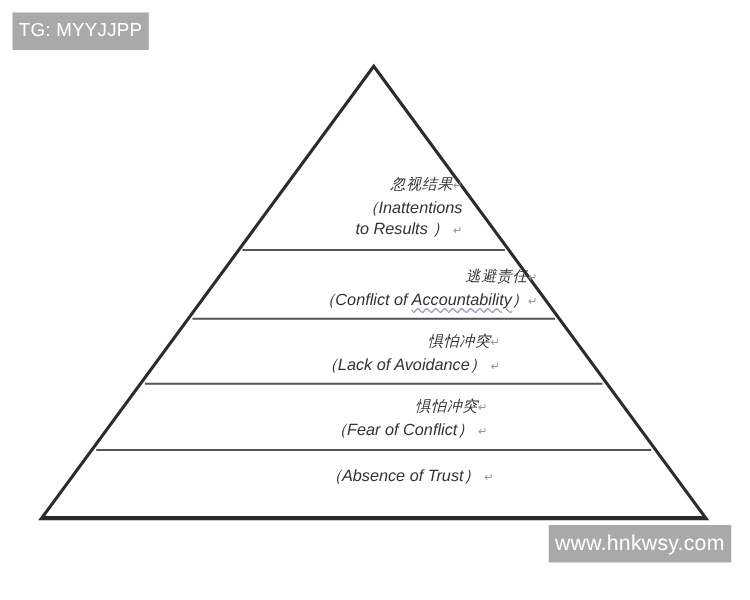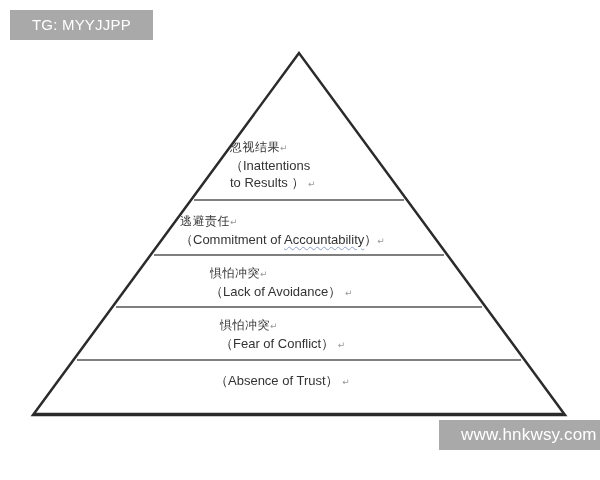--- a/index.html
+++ b/index.html
@@ -1,23 +1,23 @@
 <!DOCTYPE html>
 <html><head>
 <meta charset="utf-8">
 <style>
   html, body { margin:0; padding:0; }
   body { width:600px; height:480px; background:#ffffff; position:relative; overflow:hidden;
          font-family:"Liberation Sans", "DejaVu Sans", sans-serif; }
   .badge { position:absolute; background:#a9a9a9; color:#ffffff; font-size:15px; line-height:29px;
-           padding:0 22px; letter-spacing:0.2px;text-align:center; }
+           padding:0 5px; letter-spacing:0.2px;text-align:center; }
   #tg { left:10px; top:10px; height:30px; }
   #site { left:439px; top:420px; height:30px; font-size:17px; }
   svg { position:absolute; left:0; top:0; }
-  .lbl { position:absolute; text-align:left; color:#333; font-size:13px; line-height:17px; white-space:nowrap; }
+  .lbl { position:absolute; text-align:right; color:#333; font-size:13px; line-height:17px; white-space:nowrap;font-style:italic; }
   .zh { font-family:"DejaVu Sans", sans-serif; font-size:12px; letter-spacing:0.5px; }
   .ret { color:#999; font-size:9px; }
   .wavy { text-decoration:underline wavy #8fa0c8; text-decoration-thickness:1px; text-underline-offset:2px; }
 </style>
 </head>
 <body>
 
 <div id="tg" class="badge">TG: MYYJJPP</div>
 
 <svg width="600" height="480">
@@ -30,21 +30,21 @@
 </svg>
 
 <div class="lbl" style="left:230px; top:138px; width:140px;">
   <div><span class="zh">忽视结果</span><span class="ret">↵</span></div>
   <div>（Inattentions</div>
   <div><span>to Results ）</span> <span class="ret">↵</span></div>
 </div>
 
 <div class="lbl" style="left:180px; top:212px; width:250px;">
   <div><span class="zh">逃避责任</span><span class="ret">↵</span></div>
-  <div><span>（Commitment of </span><span class="wavy">Accountability</span><span>）</span><span class="ret">↵</span></div>
+  <div><span>（Conflict of </span><span class="wavy">Accountability</span><span>）</span><span class="ret">↵</span></div>
 </div>
 
 <div class="lbl" style="left:210px; top:264px; width:190px;">
   <div><span class="zh">惧怕冲突</span><span class="ret">↵</span></div>
   <div><span>（Lack of Avoidance）</span> <span class="ret">↵</span></div>
 </div>
 
 <div class="lbl" style="left:220px; top:316px; width:170px;">
   <div><span class="zh">惧怕冲突</span><span class="ret">↵</span></div>
   <div><span>（Fear of Conflict）</span> <span class="ret">↵</span></div>

